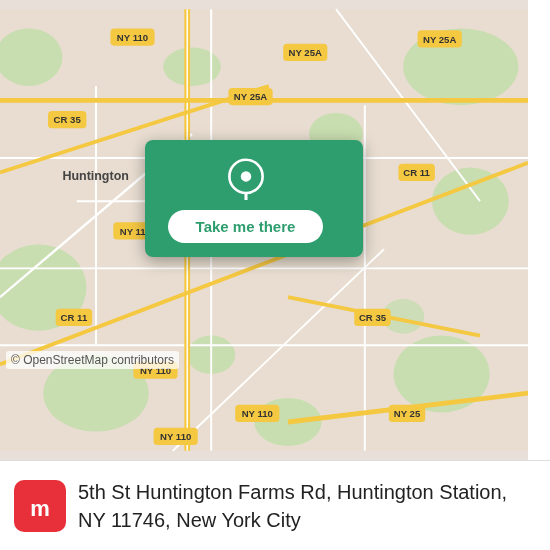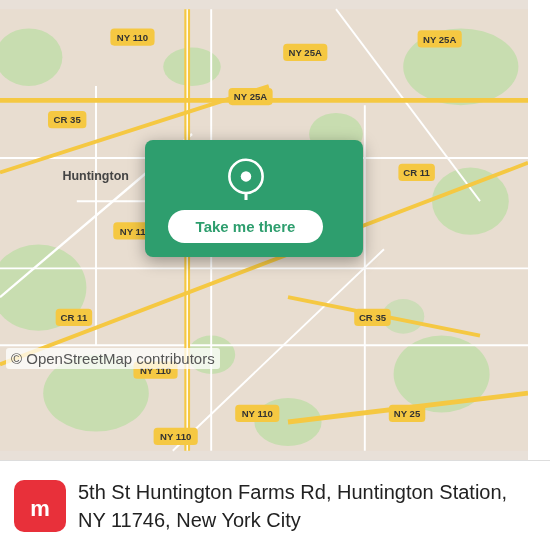--- a/index.html
+++ b/index.html
@@ -70,21 +70,21 @@
       display: flex;
       align-items: center;
       padding: 0 14px;
       gap: 12px;
     }
 
     .copyright-row {
       position: absolute;
       bottom: 91px;
       left: 6px;
-      font-size: 15px;
+      font-size: 12px;
       color: #555;
       background: rgba(255,255,255,0.75);
       padding: 2px 5px;
       border-radius: 3px;
       z-index: 9;
       margin-top: 7px;
     }
 
     .moovit-logo {
       width: 52px;

